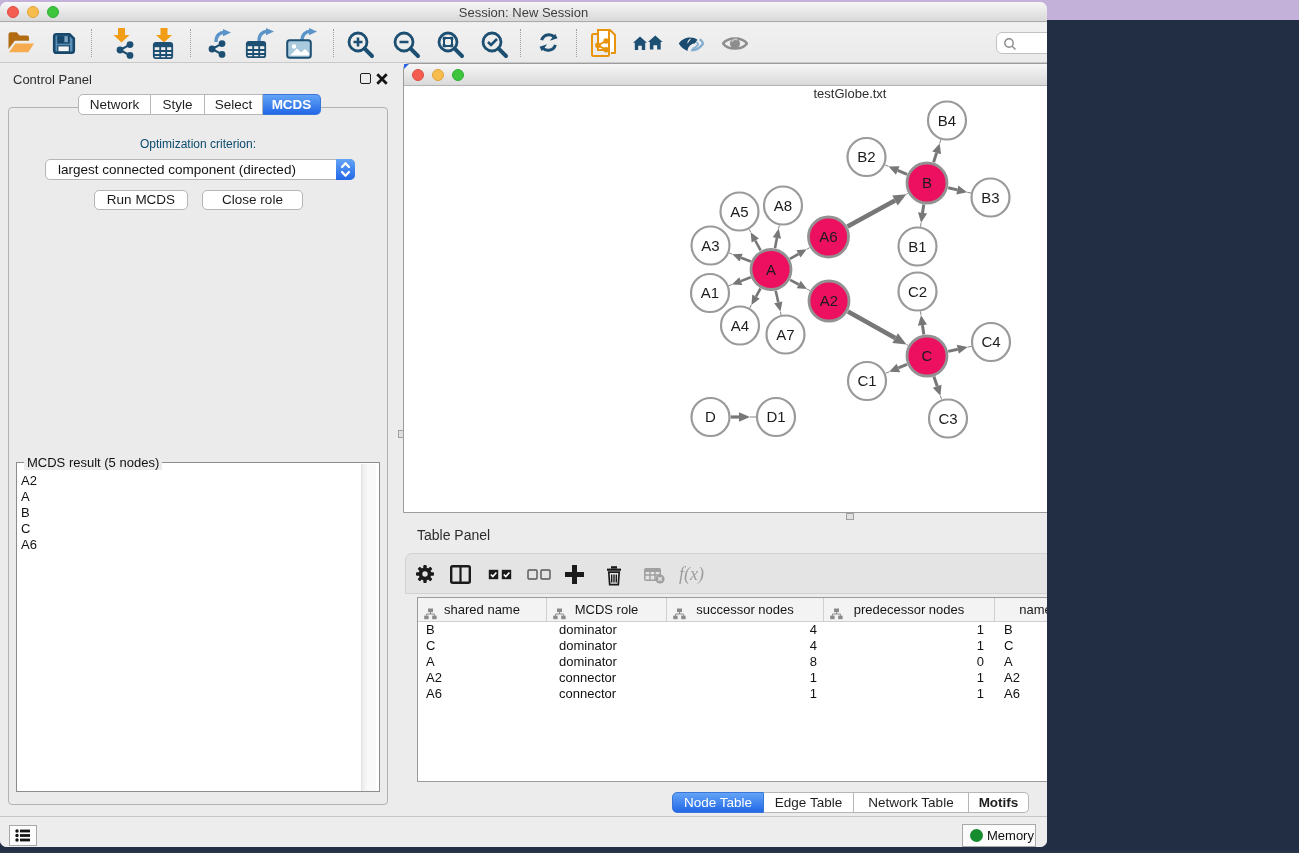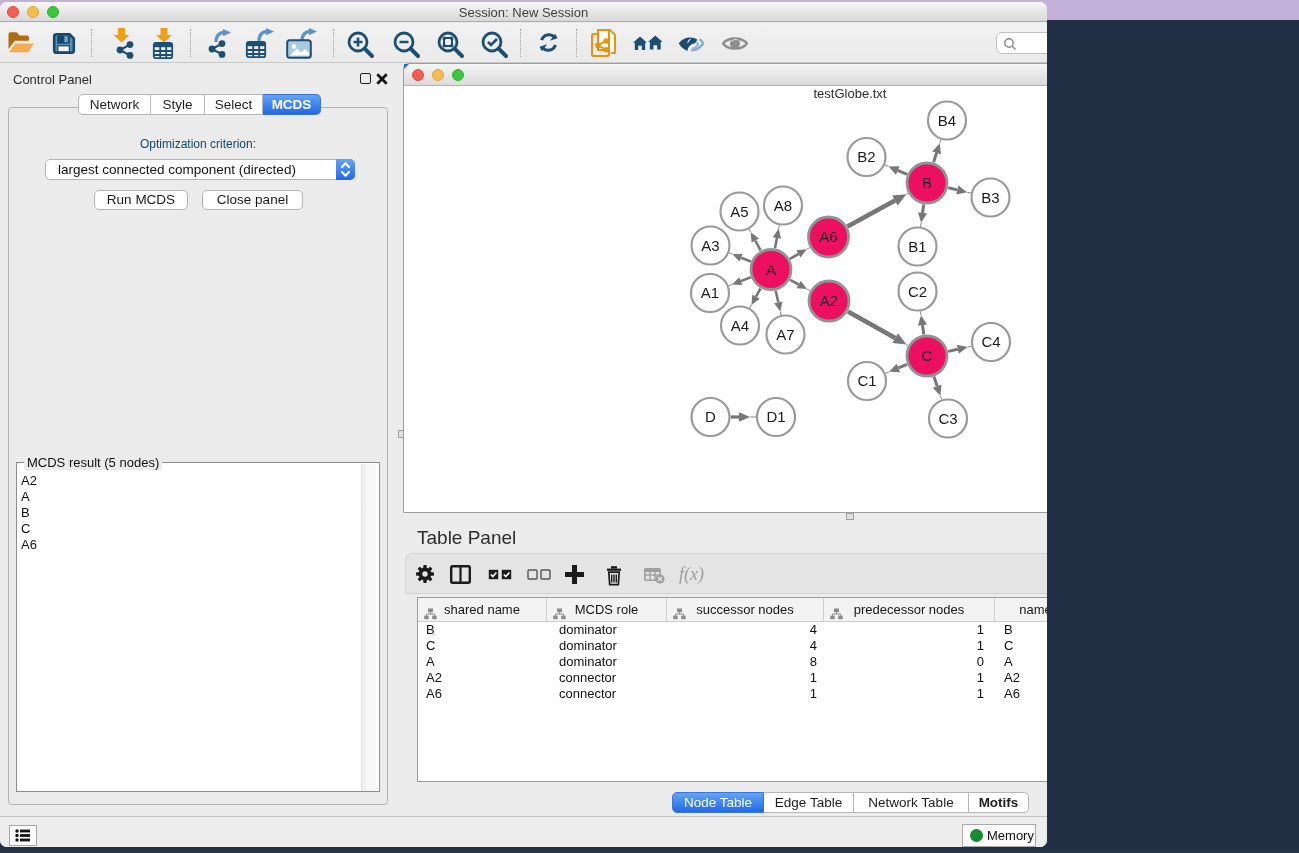--- a/index.html
+++ b/index.html
@@ -50,21 +50,21 @@
   
   #netwin { position:absolute; left:403px; top:61px; width:894px; height:450px;
       border:1px solid #9d9d9d; border-radius:6px 6px 0 0; background:#ffffff; }
   #nw-title { position:absolute; left:0; top:0; width:100%; height:22px;
       background:linear-gradient(#f6f6f6,#dadada); border-bottom:1px solid #b3b3b3;
       border-radius:6px 6px 0 0; }
   .nwlight { position:absolute; top:5px; width:12px; height:12px; border-radius:50%; }
   #nw-titletext { position:absolute; width:100%; top:22px; text-align:center; font-size:13px; color:#2e2e2e; }
   #nw-grip { position:absolute; right:2px; bottom:2px; width:12px; height:12px; }
   
-  #tp-title { position:absolute; left:417px; top:525px; font-size:19px; color:#2d2d2d; }
+  #tp-title { position:absolute; left:417px; top:525px; font-size:14px; color:#2d2d2d; }
   #tp-toolbar { position:absolute; left:405px; top:551px; width:873px; height:41px;
       background:#e4e4e4; border:1px solid #d2d2d2; border-radius:7px 7px 0 0; }
   #tbl { position:absolute; left:417px; top:595px; width:872px; height:185px;
       background:#ffffff; border:1px solid #9b9b9b; }
   .th { position:absolute; top:0; height:24px; background:#f3f3f3;
       border-right:1px solid #cfcfcf; border-bottom:1px solid #cfcfcf;
       font-size:13px; color:#161616; text-align:center; line-height:23px; }
   .treeicon { position:absolute; left:6px; top:6px; }
   .td { position:absolute; font-size:13px; color:#111; height:16px; line-height:16px; }
   .num { text-align:right; }
@@ -239,21 +239,21 @@
   <div id="combo">
     <div style="position:absolute;left:12px;top:2px;font-size:13.5px;color:#121212;">largest connected component (directed)</div>
     <div class="stp">
       <svg width="19" height="21" viewBox="0 0 19 21">
         <path d="M6 8 L9.5 4.2 L13 8" stroke="#ffffff" stroke-width="2.2" fill="none" stroke-linecap="round" stroke-linejoin="round"></path>
         <path d="M6 13 L9.5 16.8 L13 13" stroke="#ffffff" stroke-width="2.2" fill="none" stroke-linecap="round" stroke-linejoin="round"></path>
       </svg>
     </div>
   </div>
   <div class="btn" style="left:94px; top:188px; width:94px;">Run MCDS</div>
-  <div class="btn" style="left:202px; top:188px; width:101px;">Close panel</div>
+  <div class="btn" style="left:202px; top:188px; width:101px;">Close role</div>
   <div id="mcds-box">
       <div id="mcds-sb"></div>
     </div>
   <div id="mcds-label">MCDS result (5 nodes)</div>
   <div id="mcds-list">A2<br>A<br>B<br>C<br>A6</div>
 
   <div class="abs" style="left:398px;top:428px;width:8px;height:8px;background:#e0e0e0;border:1px solid #9f9f9f;"></div>
   <div class="abs" style="left:846px;top:511px;width:8px;height:7px;background:#e0e0e0;border:1px solid #9f9f9f;"></div>
 
   <div id="netwin">

